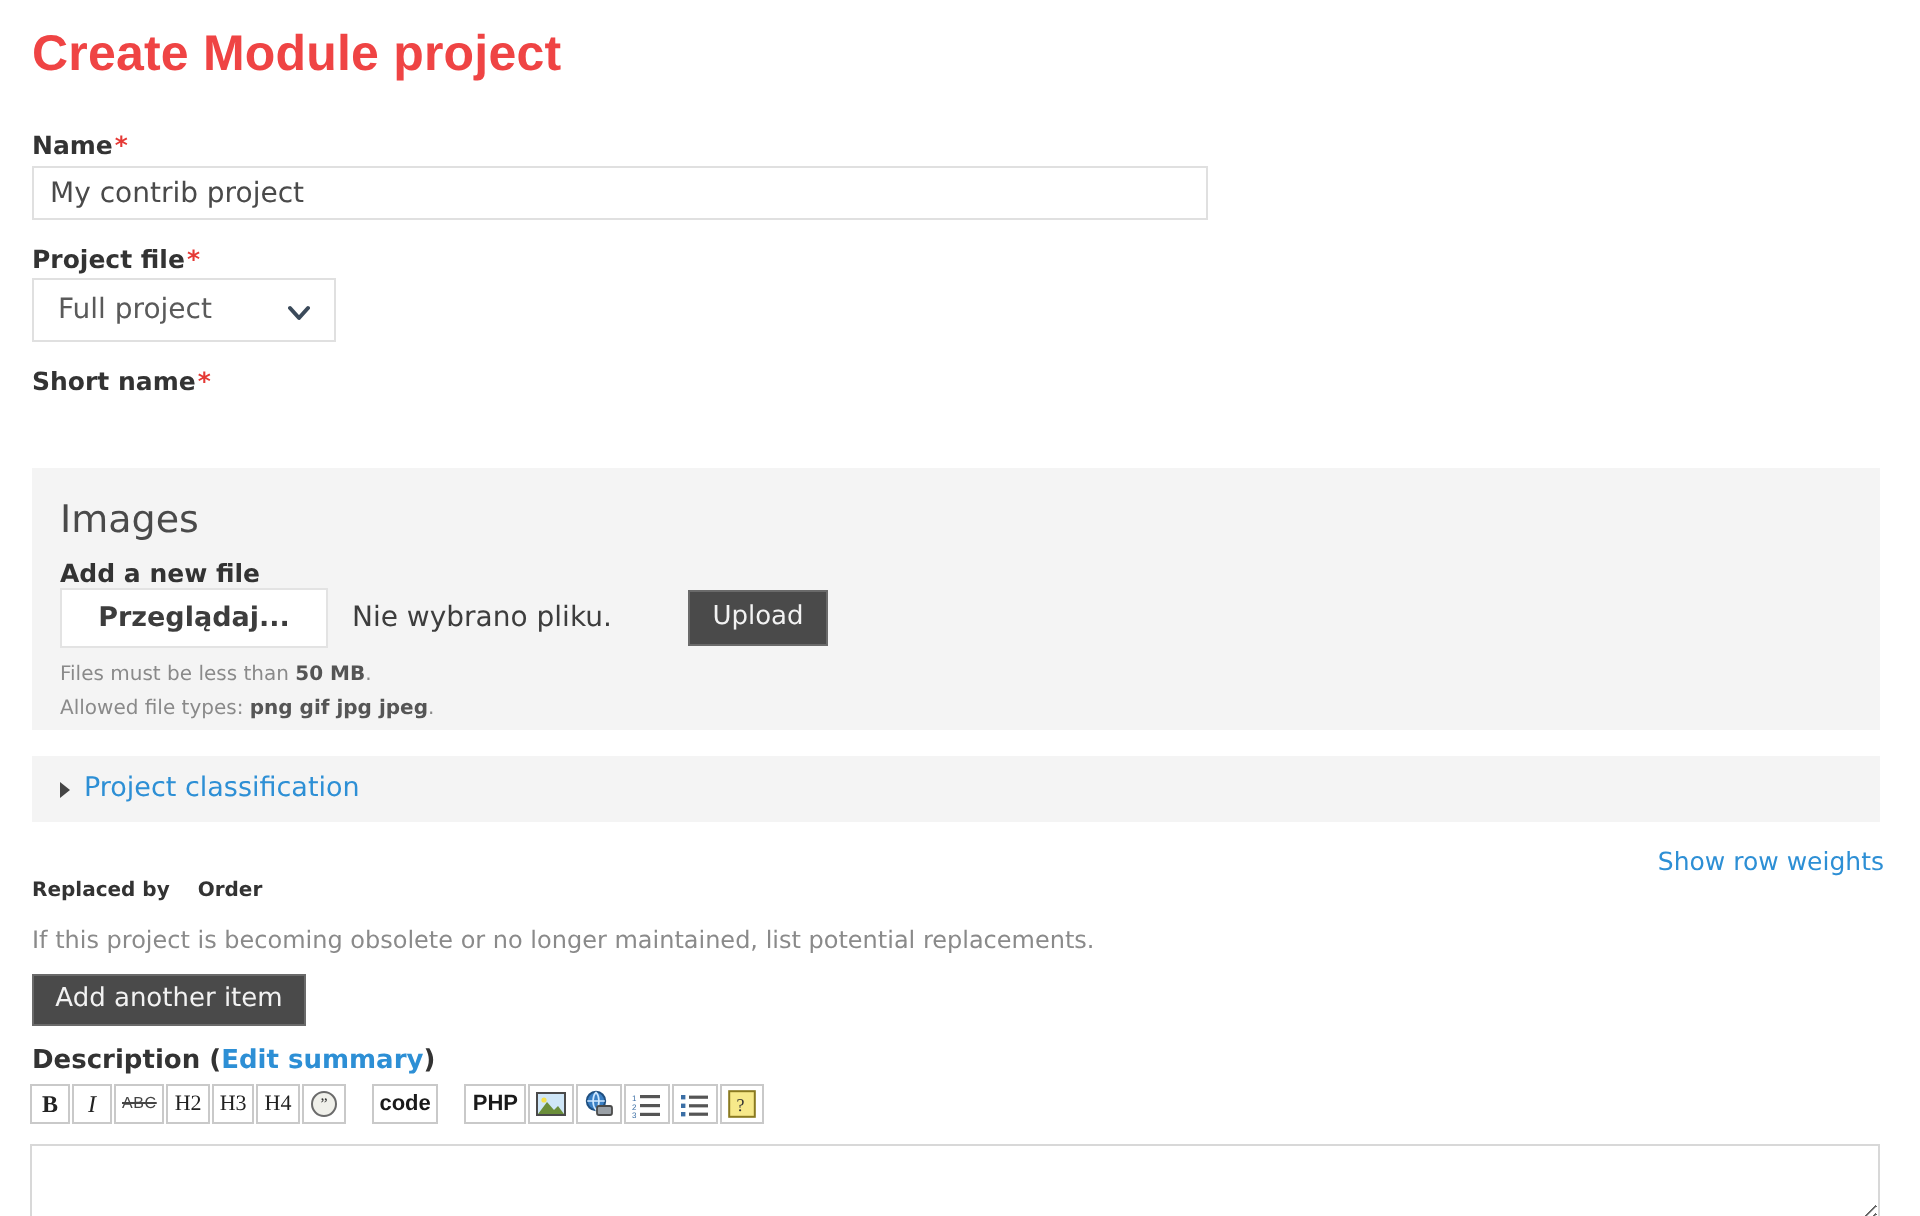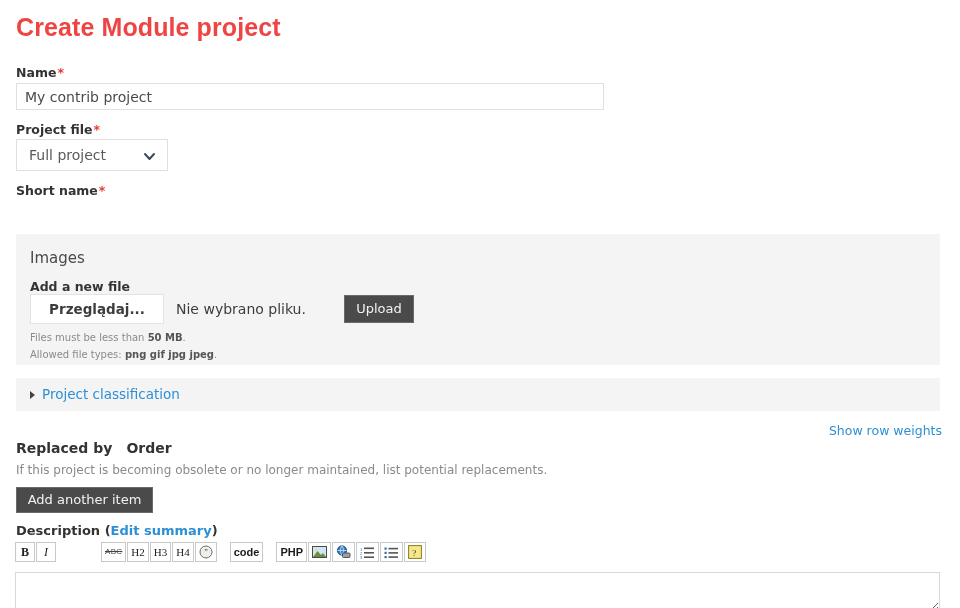--- a/index.html
+++ b/index.html
@@ -92,21 +92,21 @@
   .chev svg { display: block; }
 
   
   .panel {
     position: absolute;
     background: #f4f4f4;
     box-sizing: border-box;
   }
   .panel-legend {
     position: absolute;
-    font-size: 15px;
+    font-size: 19px;
     color: #4a4a4a;
     font-weight: 400;
   }
   .sub-label {
     position: absolute;
     font-size: 12.5px;
     font-weight: bold;
     color: #333333;
   }
   .file-btn {
@@ -185,21 +185,21 @@
     right: 18px;
     top: 423px;
     font-size: 12.5px;
   }
 
   
   .rb-head {
     position: absolute;
     left: 16px;
     top: 440px;
-    font-size: 14px;
+    font-size: 10px;
     font-weight: bold;
     color: #333333;
   }
   .rb-head .sp { display: inline-block; width: 14px; }
   .rb-desc {
     position: absolute;
     left: 16px;
     top: 463px;
     font-size: 12px;
     color: #8a8a8a;
@@ -235,21 +235,21 @@
     justify-content: center;
     font-size: 11px;
     color: #222222;
     padding: 0 3px;
     cursor: pointer;
     font-family: "Liberation Serif", serif;
     line-height: 18px;
   }
   .tb.serif-b { font-weight: bold; font-size: 12px; }
   .tb.serif-i { font-style: italic; font-size: 12px; font-family: "Liberation Serif", serif; }
-  .tb.abc { font-size: 8px; text-decoration: line-through; letter-spacing: .3px; font-family: "Liberation Sans", sans-serif; color: #444; margin-left: 44px; }
+  .tb.abc { font-size: 8px; text-decoration: line-through; letter-spacing: .3px; font-family: "Liberation Sans", sans-serif; color: #444; }
   .tb.hx { font-size: 11px; font-family: "Liberation Serif", serif; }
   .tb.mono { font-family: "Liberation Sans", sans-serif; font-size: 11px; font-weight: bold; color: #1a1a1a; margin-left: 12px; }
   .tb svg { display: block; }
 
   .editor-area {
     position: absolute;
     left: 15px;
     top: 572px;
     width: 925px;
     height: 40px;

